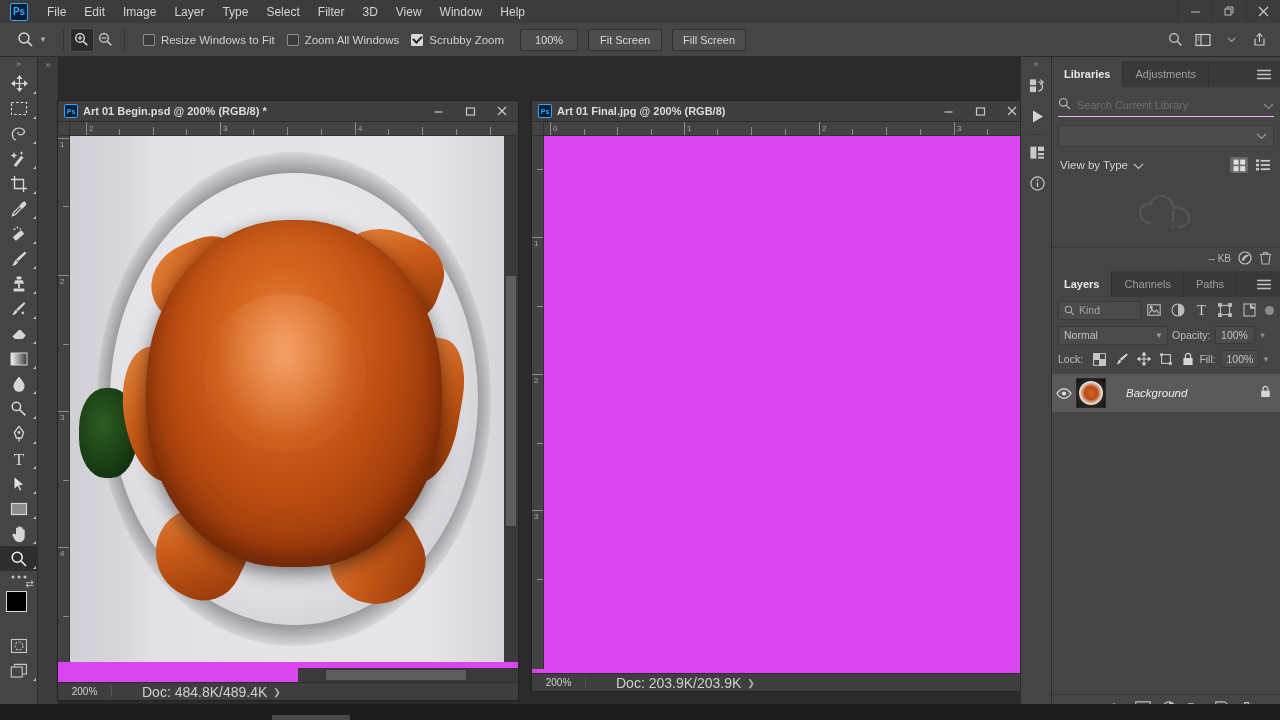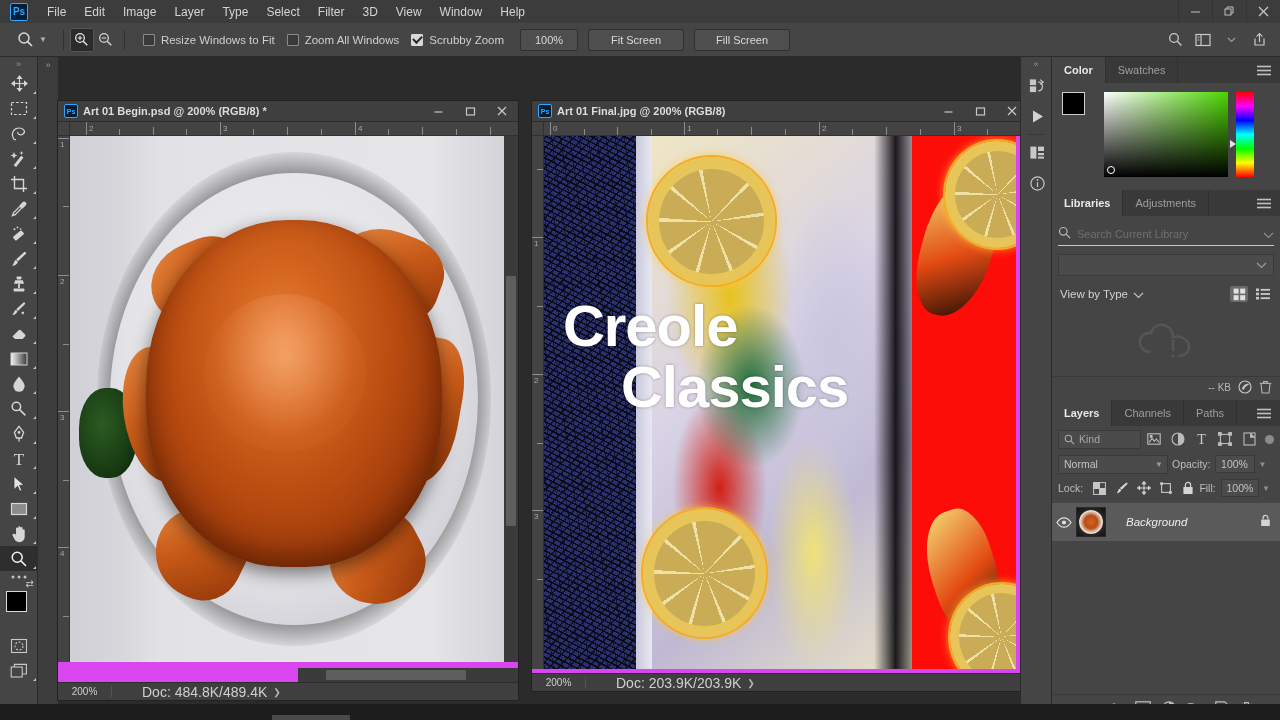--- a/index.html
+++ b/index.html
@@ -64,21 +64,21 @@
     content: ""; width: 7px; height: 4px; border-left: 2px solid #2a2a2a; border-bottom: 2px solid #2a2a2a;
     transform: rotate(-45deg) translate(1px,-1px);
   }
   .opt-label { color: #cfcfcf; font-size: 11.5px; white-space: nowrap; }
   .opt-field {
     margin-left: 16px; background: #4e4e4e; border: 1px solid #2f2f2f; border-radius: 2px;
     color: #d9d9d9; font-size: 11px; padding: 4px 0; width: 58px; text-align: center;
   }
   .opt-pbtn {
     margin-left: 10px; background: #4e4e4e; border: 1px solid #2f2f2f; border-radius: 2px;
-    color: #d9d9d9; font-size: 11px; padding: 4px 0; width: 96px; text-align: center;
+    color: #d9d9d9; font-size: 11px; padding: 4px 0; width: 74px; text-align: center;
   }
   .opt-right { position: absolute; right: 8px; display: flex; align-items: center; gap: 2px; }
   .opt-ricon { width: 26px; height: 24px; display:flex; align-items:center; justify-content:center; color:#cacaca; }
 
   
   .toolbar {
     position: absolute; top: 57px; left: 0; width: 38px; height: 663px;
     background: #454545; border-right: 1px solid #2b2b2b;
   }
   .tb-grip { height: 14px; display: flex; align-items: center; justify-content: center; color: #9a9a9a; font-size: 9px; }
@@ -715,47 +715,20 @@
         <span class="rlabel" style="left:2px;top:240px;">2</span>
         <span class="tick" style="left:0;top:238px;width:11px;height:1px;"></span>
         <span class="rlabel" style="left:2px;top:376px;">3</span>
         <span class="tick" style="left:0;top:374px;width:11px;height:1px;"></span>
         <span class="tick" style="left:5px;top:33px;width:6px;height:1px;"></span>
         <span class="tick" style="left:5px;top:170px;width:6px;height:1px;"></span>
         <span class="tick" style="left:5px;top:307px;width:6px;height:1px;"></span>
         <span class="tick" style="left:5px;top:443px;width:6px;height:1px;"></span>
       </div>
 
-      <div class="canvas" style="left:12px; top:35px; width:472px; height:533px;">
-        <div class="final-art">
-          <div class="fa-blue"></div>
-          <div class="fa-lav"></div>
-          <div class="fa-swirl"></div>
-          <div class="fa-dark"></div>
-          <div class="fa-red"></div>
-          <div class="fa-rclaw" style="left:80%;top:8%;width:15%;height:26%;transform:rotate(14deg);"></div>
-          <div class="fa-rclaw" style="left:82%;top:70%;width:14%;height:24%;transform:rotate(-18deg);"></div>
-          <div class="lemon" style="left:22%;top:4%;width:27%;height:24%;">
-              <div class="seg"></div>
-            </div>
-          <div class="lemon" style="left:21%;top:70%;width:26%;height:24%;">
-              <div class="seg"></div>
-            </div>
-          <div class="lemon" style="left:85%;top:1%;width:22%;height:20%;">
-              <div class="seg"></div>
-            </div>
-          <div class="lemon" style="left:86%;top:84%;width:22%;height:20%;">
-              <div class="seg"></div>
-            </div>
-          <div class="art-text">
-            <div class="art-l1">Creole</div>
-            <div class="art-l2">Classics</div>
-          </div>
-        </div>
-      </div>
 
       <div class="doc-status">
         <span class="st-zoom">200%</span>
         <span class="st-doc">Doc: 203.9K/203.9K</span>
         <span class="st-arrow">❯</span>
       </div>
     </div>
   </div>
 
   <div class="dockstrip">
@@ -786,45 +759,20 @@
       <svg width="17" height="17" viewBox="0 0 17 17" fill="none" stroke="#c8c8c8" stroke-width="1.2">
           <circle cx="8.5" cy="8.5" r="6.6"></circle>
           <line x1="8.5" y1="7.2" x2="8.5" y2="12"></line>
           <circle cx="8.5" cy="4.9" r="0.9" fill="#c8c8c8" stroke="none"></circle>
         </svg>
     </div>
   </div>
 
   <div class="panels">
 
-    <div>
-      <div class="ptabs">
-        <div class="ptab active">Color</div>
-        <div class="ptab">Swatches</div>
-        <div class="pmenu">
-          <svg width="14" height="11" viewBox="0 0 14 11">
-              <line x1="0" y1="1.5" x2="14" y2="1.5" stroke="#c0c0c0" stroke-width="1.6"></line>
-              <line x1="0" y1="5.5" x2="14" y2="5.5" stroke="#c0c0c0" stroke-width="1.6"></line>
-              <line x1="0" y1="9.5" x2="14" y2="9.5" stroke="#c0c0c0" stroke-width="1.6"></line>
-            </svg>
-        </div>
-      </div>
-      <div class="color-body panel-body">
-        <div class="cswatch">
-          <span class="cs-bg"></span>
-          <span class="cs-fg"></span>
-        </div>
-        <div class="cfield">
-          <span class="marker"></span>
-        </div>
-        <div class="hstrip">
-          <span class="harrow"></span>
-        </div>
-      </div>
-    </div>
 
     <div>
       <div class="ptabs" style="margin-top:4px;">
         <div class="ptab active">Libraries</div>
         <div class="ptab">Adjustments</div>
         <div class="pmenu">
           <svg width="14" height="11" viewBox="0 0 14 11">
               <line x1="0" y1="1.5" x2="14" y2="1.5" stroke="#c0c0c0" stroke-width="1.6"></line>
               <line x1="0" y1="5.5" x2="14" y2="5.5" stroke="#c0c0c0" stroke-width="1.6"></line>
               <line x1="0" y1="9.5" x2="14" y2="9.5" stroke="#c0c0c0" stroke-width="1.6"></line>

